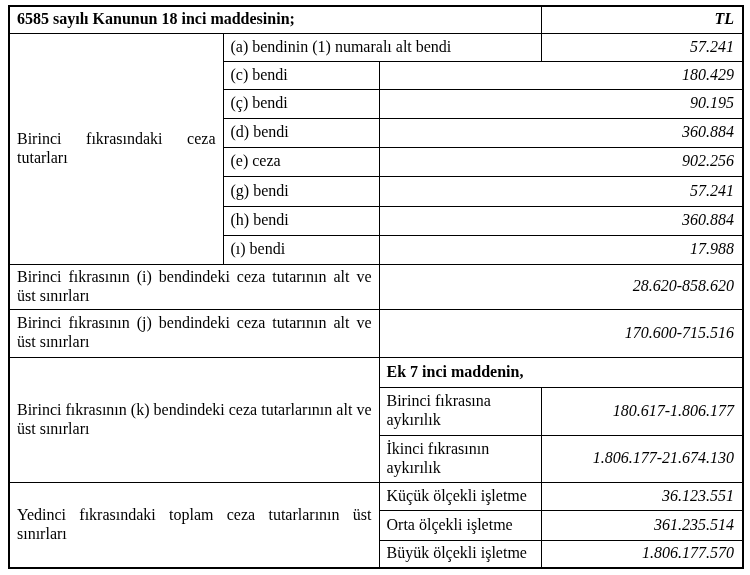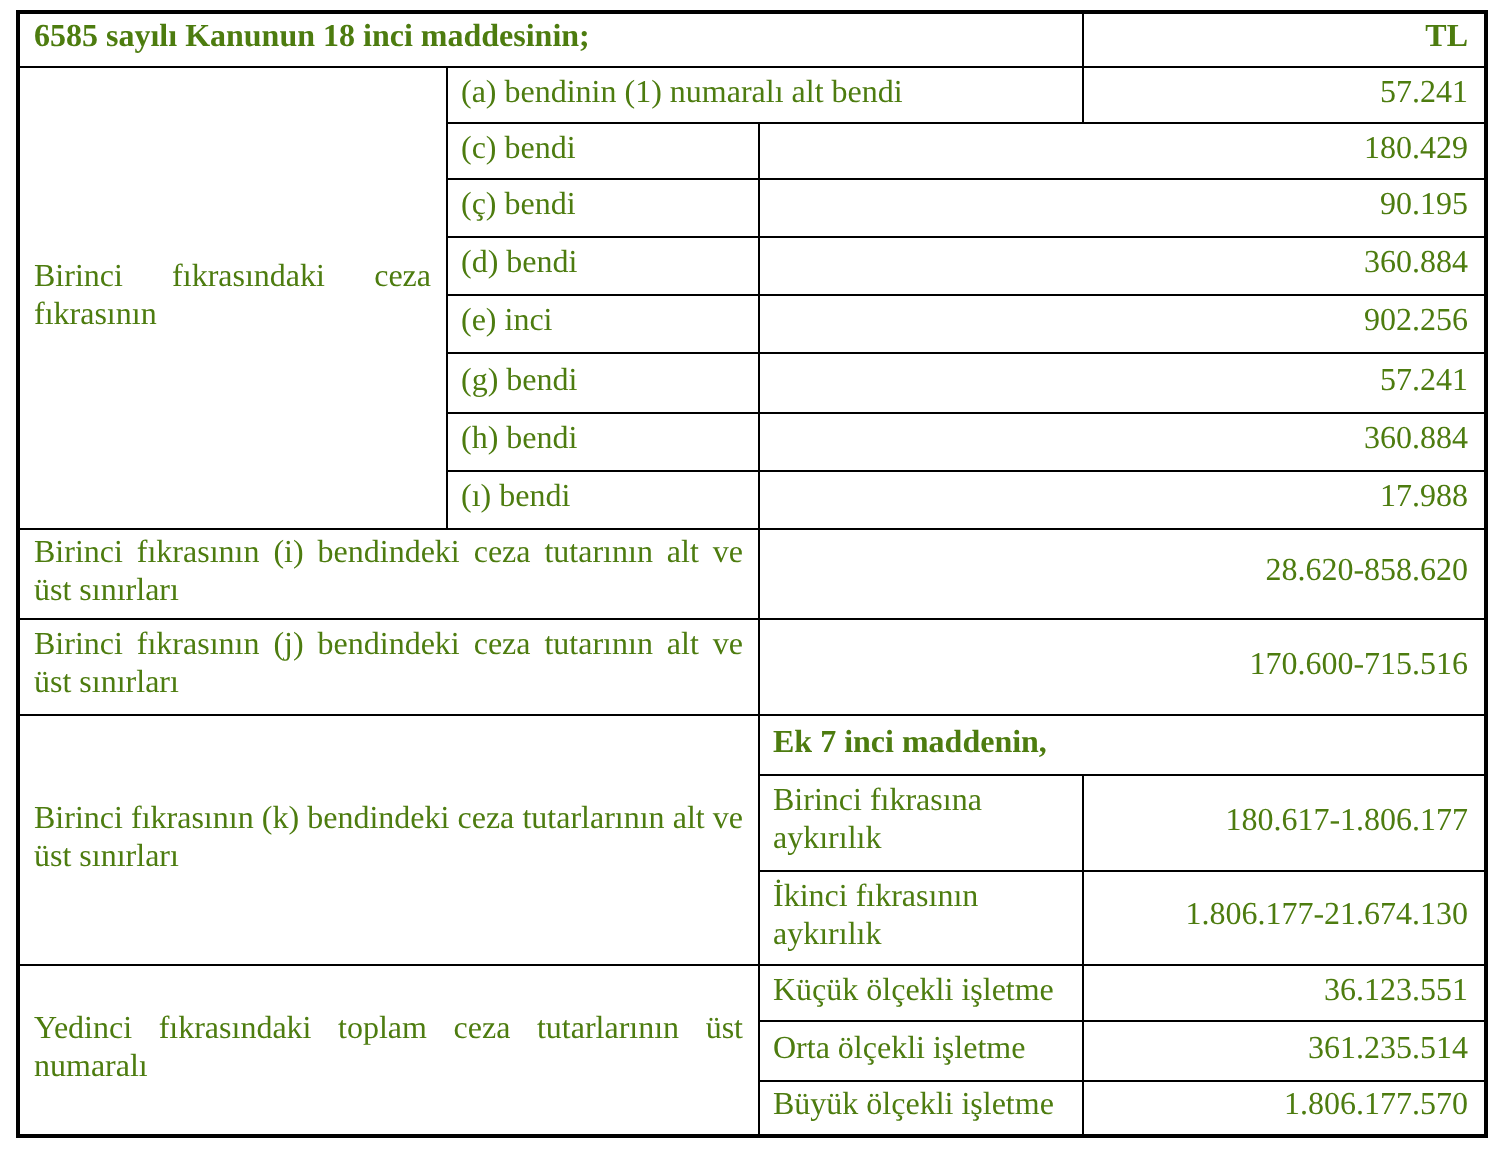--- a/index.html
+++ b/index.html
@@ -19,27 +19,27 @@
   table.penalties {
     border-collapse: collapse;
     table-layout: fixed;
     width: 734px;
     border: 2px solid #000;
   }
   td {
     border: 1px solid #000;
     font-size: 16px;
     line-height: 1.18;
-    color: #4d7c0f;
+    color: #000000;
     vertical-align: middle;
     padding: 2px 7px;
     overflow: hidden;
   }
   .b   { font-weight: bold; }
-  .num { text-align: right; padding-right: 8px; white-space: nowrap; }
+  .num { text-align: right; padding-right: 8px; white-space: nowrap; font-style: italic; }
   .desc { text-align: justify; }
   .lbl  { text-align: left; }
   
   .h27 { height: 27px; }
   .h28 { height: 28px; }
   .h29 { height: 29px; }
   .h30 { height: 30px; }
   .h45 { height: 45px; margin-left: 40px; }
   .h47 { height: 47px; }
   .h48 { height: 48px; padding-left: 16px; }
@@ -56,42 +56,42 @@
       <col style="width:202px">
     </colgroup>
 
     <tbody>
         <tr class="h27">
       <td colspan="3" class="b lbl">6585 sayılı Kanunun 18 inci maddesinin;</td>
       <td class="b num">TL</td>
     </tr>
 
     <tr class="h28">
-      <td rowspan="8" class="desc">Birinci fıkrasındaki ceza fıkrasının</td>
+      <td rowspan="8" class="desc">Birinci fıkrasındaki ceza tutarları</td>
       <td colspan="2" class="lbl">(a) bendinin (1) numaralı alt bendi</td>
       <td class="num">57.241</td>
     </tr>
 
     <tr class="h28">
       <td class="lbl">(c) bendi</td>
       <td colspan="2" class="num">180.429</td>
     </tr>
 
     <tr class="h29">
       <td class="lbl">(ç) bendi</td>
       <td colspan="2" class="num">90.195</td>
     </tr>
 
     <tr class="h29">
       <td class="lbl">(d) bendi</td>
       <td colspan="2" class="num">360.884</td>
     </tr>
 
     <tr class="h29">
-      <td class="lbl">(e) inci</td>
+      <td class="lbl">(e) ceza</td>
       <td colspan="2" class="num">902.256</td>
     </tr>
 
     <tr class="h30">
       <td class="lbl">(g) bendi</td>
       <td colspan="2" class="num">57.241</td>
     </tr>
 
     <tr class="h29">
       <td class="lbl">(h) bendi</td>
@@ -120,21 +120,21 @@
     <tr class="h48">
       <td class="lbl">Birinci fıkrasına aykırılık</td>
       <td class="num">180.617-1.806.177</td>
     </tr>
     <tr class="h47">
       <td class="lbl">İkinci fıkrasının aykırılık</td>
       <td class="num">1.806.177-21.674.130</td>
     </tr>
 
     <tr class="h28">
-      <td colspan="2" rowspan="3" class="desc">Yedinci fıkrasındaki toplam ceza tutarlarının üst numaralı</td>
+      <td colspan="2" rowspan="3" class="desc">Yedinci fıkrasındaki toplam ceza tutarlarının üst sınırları</td>
       <td class="lbl">Küçük ölçekli işletme</td>
       <td class="num">36.123.551</td>
     </tr>
     <tr class="h30">
       <td class="lbl">Orta ölçekli işletme</td>
       <td class="num">361.235.514</td>
     </tr>
     <tr class="h28">
       <td class="lbl">Büyük ölçekli işletme</td>
       <td class="num">1.806.177.570</td>

